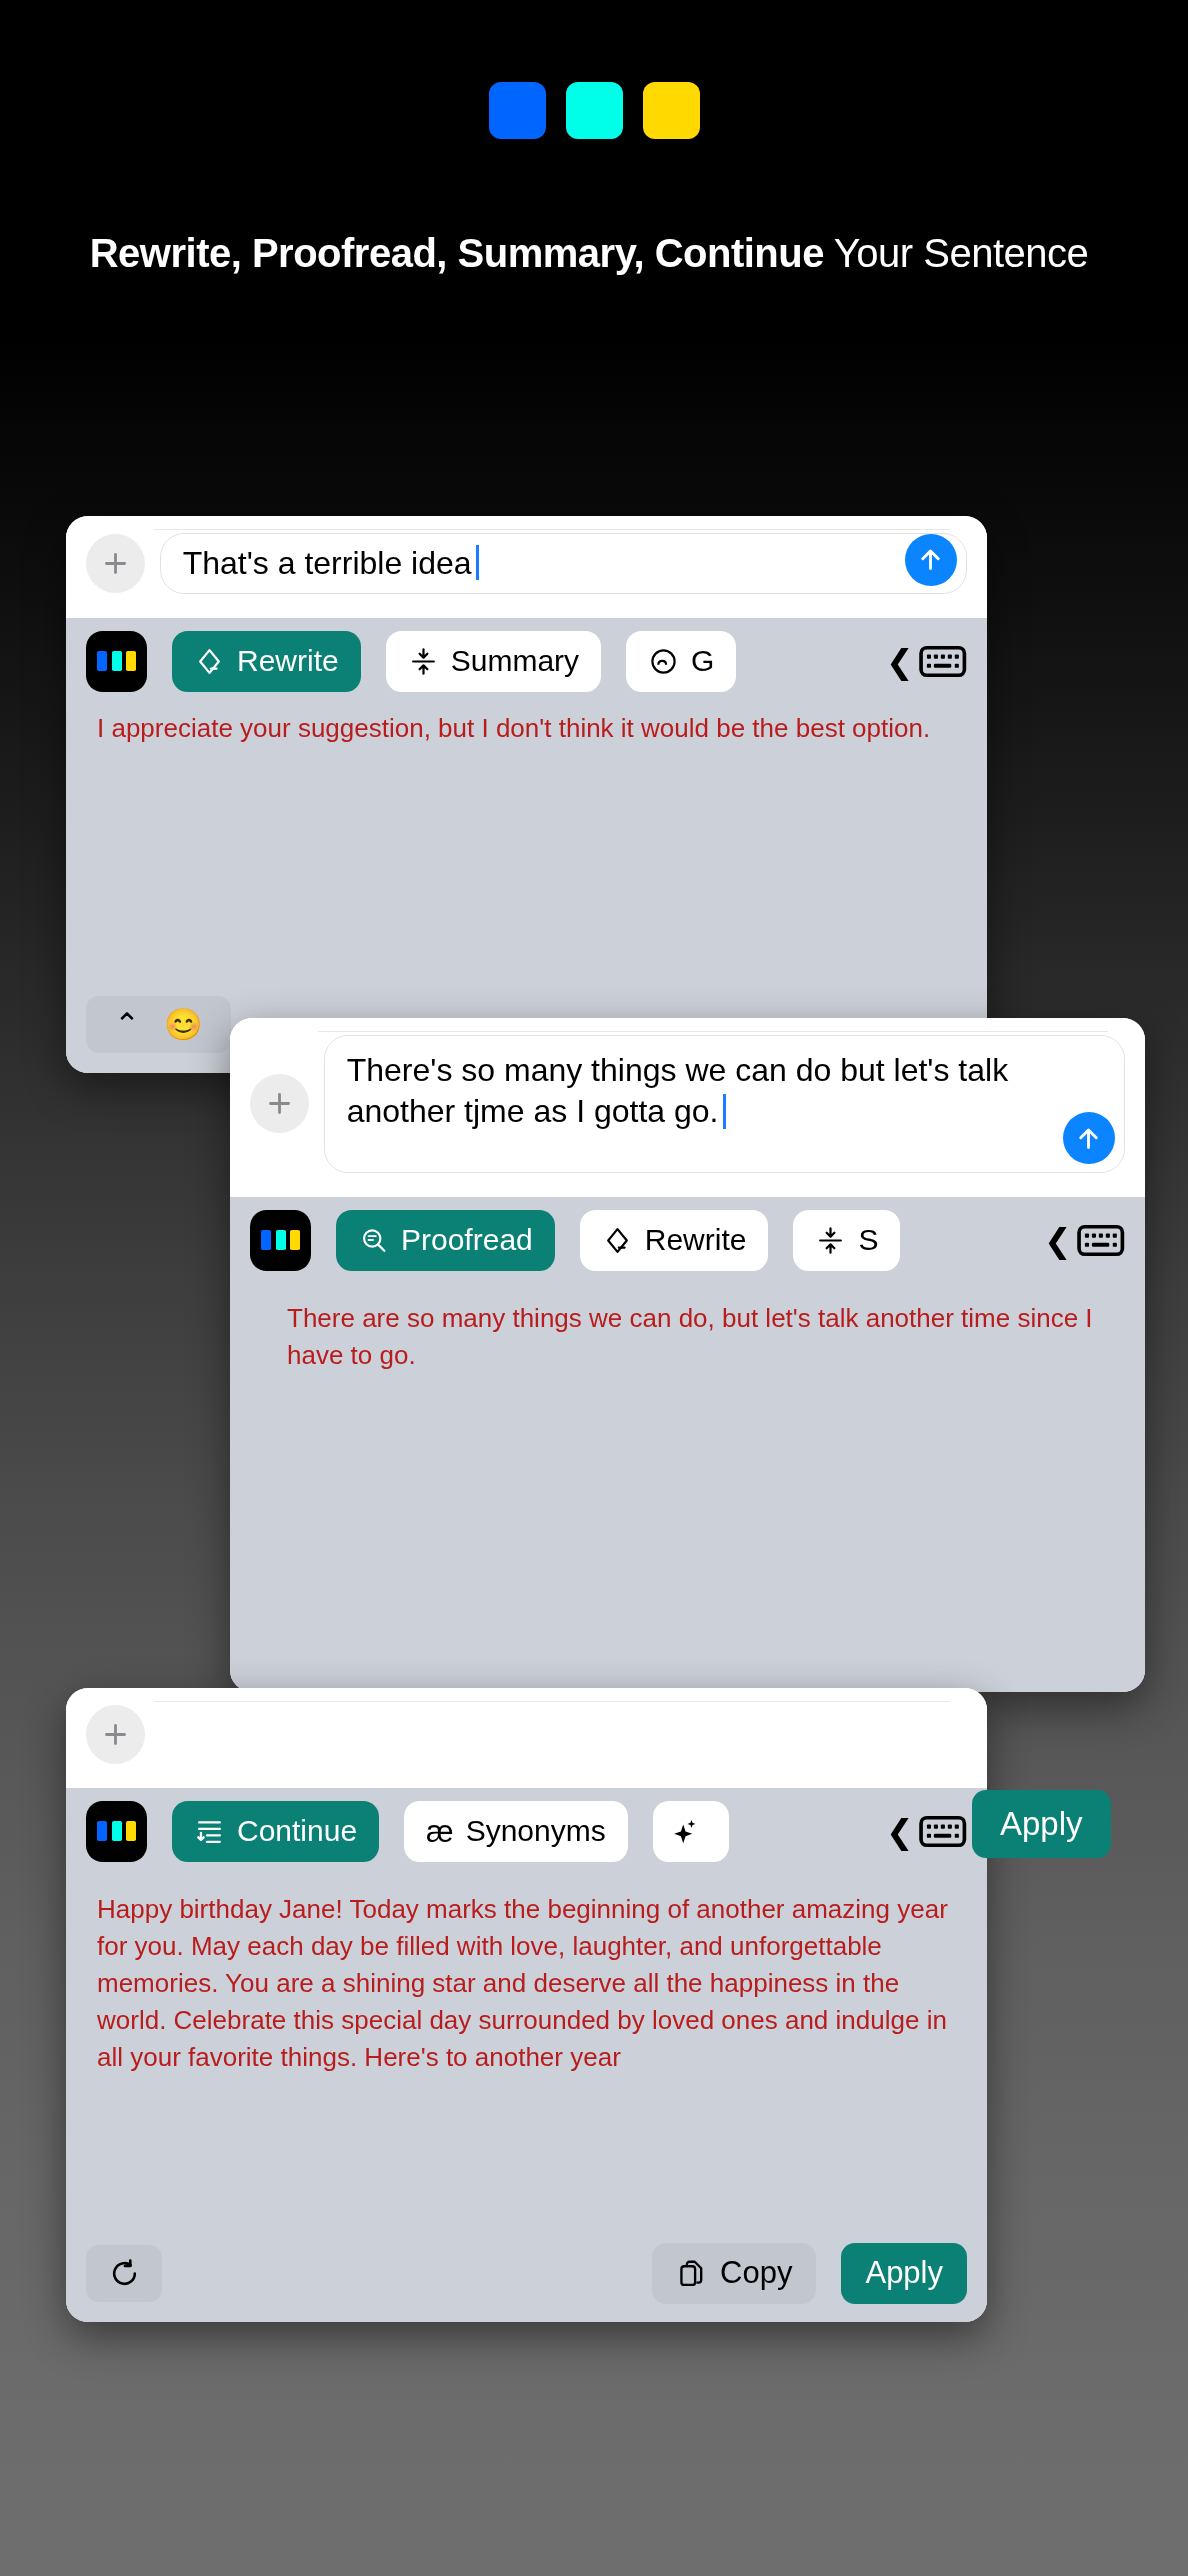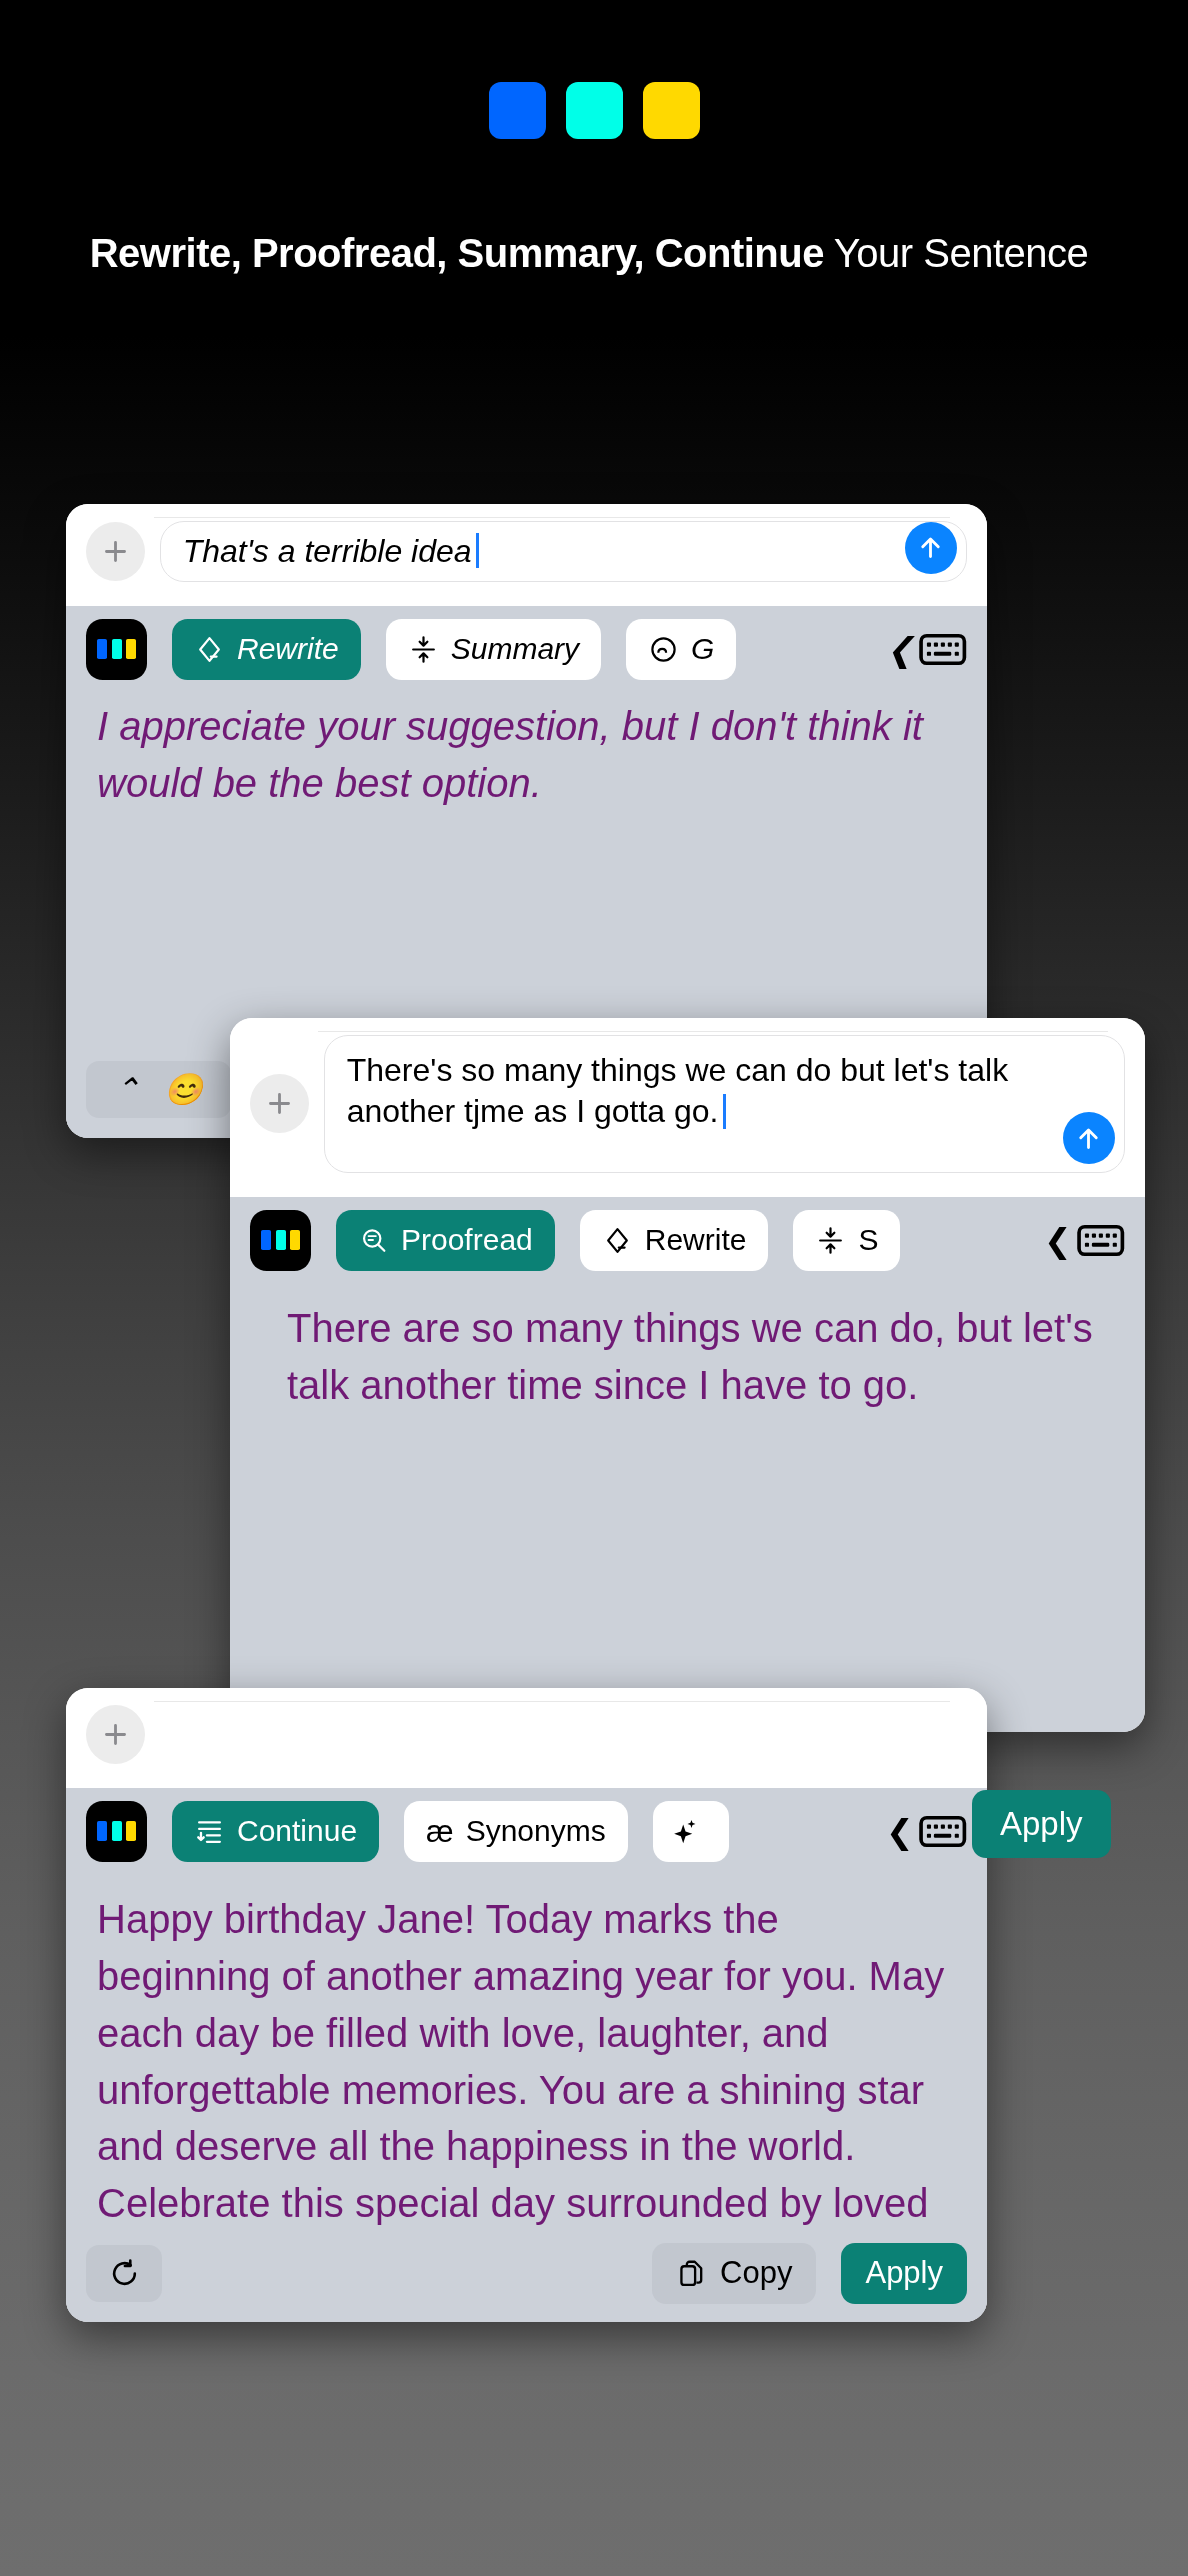--- a/index.html
+++ b/index.html
@@ -123,21 +123,21 @@
     display:flex; align-items:center; justify-content:flex-end; gap:5.5px;
     background:#ccd1d9;
     padding-right:7.4px;
   }
   .kb-toggle .chev { font-size:33px; color:#000; line-height:1; }
   .kb-toggle svg { width:53px; height:41px; }
 
   .result {
     background:#ccd1d9;
     padding:5.5px 31px 0 31px;
-    font-size:40px; line-height:1.42; color:#701a75;
+    font-size:26px; line-height:1.42; color:#b91c1c;
   }
 
   
   .sheet-bottom {
     background:#ccd1d9;
     display:flex; align-items:center;
     padding:13px 20px 18.4px 20px;
     gap:25px;
   }
   .round-btn {
@@ -161,21 +161,21 @@
     padding:11px 20px 20px 20px;
     display:flex; gap:13px;
   }
   .emoji-pill {
     height:57px; border-radius:13px; background:#c2c7cf;
     display:flex; align-items:center; gap:24px;
     padding:0 28px; font-size:31px;
   }
 
   
-  #card1 { left:66px; top:504px; width:921px;font-style:italic; }
+  #card1 { left:66px; top:516px; width:921px; }
   #card2 { left:230px; top:1018px; width:915px; }
   #card3 { left:66px; top:1688px; width:921px; }
 
   .floating-apply {
     position:absolute;
     left:972px; top:1790px;
     height:68px; padding:0 28px;
     border-radius:14px; background:#0b8175; color:#fff;
     display:flex; align-items:center; font-size:33px;
     z-index:3;

